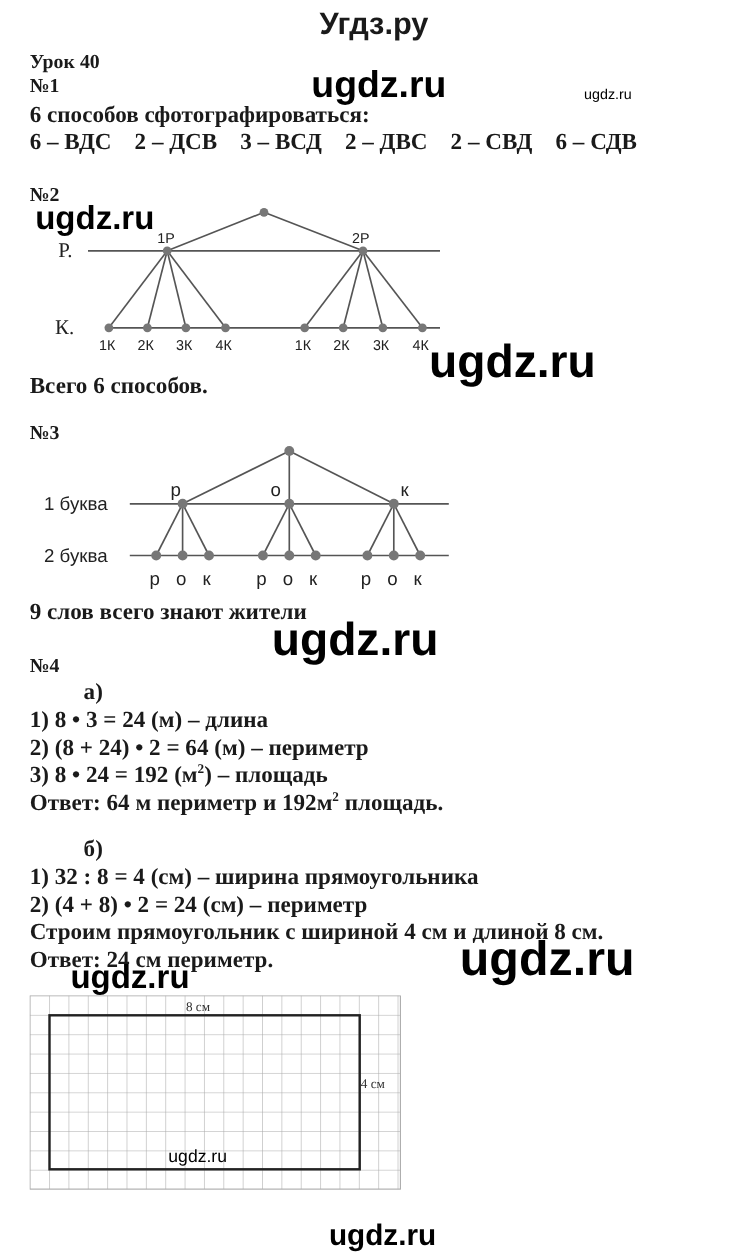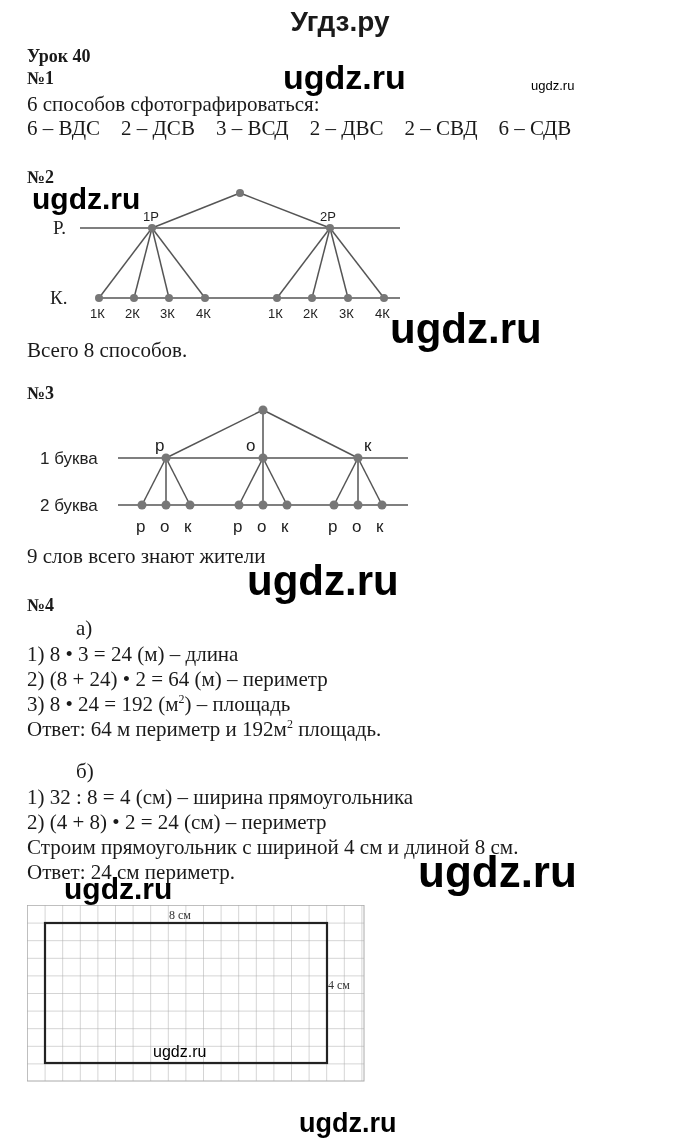--- a/index.html
+++ b/index.html
@@ -1,20 +1,20 @@
 <!DOCTYPE html>
 <html><head>
 <meta charset="utf-8">
 <style>
   html,body{margin:0;padding:0;background:#fff;}
   body{width:680px;height:1144px;position:relative;overflow:hidden;font-family:"Liberation Serif",serif;color:#1a1a1a;}
   .abs{position:absolute;white-space:nowrap;}
   .site-title{left:0;width:680px;top:6px;text-align:center;font-family:"Liberation Sans",sans-serif;font-size:28px;font-weight:bold;}
   .h{font-weight:bold;font-size:18px;}
-  .t{font-size:21px;}
+  .t{font-size:21px;font-weight:bold;}
   .wm-big{font-family:"Liberation Sans",sans-serif;font-weight:bold;font-size:38px;color:#000;}
   .wm-mid{font-family:"Liberation Sans",sans-serif;font-weight:bold;font-size:30px;color:#000;}
   .wm-sm{font-family:"Liberation Sans",sans-serif;font-size:13px;color:#000;}
   svg text{font-family:"Liberation Sans",sans-serif;}
   sup{font-size:12px;}
 </style>
 </head>
 <body>
 
 <div class="abs site-title">Угдз.ру</div>
@@ -74,21 +74,21 @@
     <text x="339" y="168">3К</text>
     <text x="375" y="168">4К</text>
   </g>
   <g font-size="19" fill="#222" style="font-family:'Liberation Serif',serif;">
     <text x="53" y="84" style="font-family:'Liberation Serif',serif;">Р.</text>
     <text x="50" y="154" style="font-family:'Liberation Serif',serif;">К.</text>
   </g>
 </svg>
 <div class="abs wm-mid" style="left:32px;top:182px;">ugdz.ru</div>
 <div class="abs wm-big" style="left:390px;top:305px;font-size:42px;">ugdz.ru</div>
-<div class="abs t" style="left:27px;top:338px;">Всего 8 способов.</div>
+<div class="abs t" style="left:27px;top:338px;">Всего 6 способов.</div>
 
 <div class="abs h" style="left:27px;top:383px;">№3</div>
 <svg class="abs" style="left:0;top:395px;" width="420" height="150">
   <g stroke="#555" stroke-width="1.5" fill="none">
     <line x1="118" y1="63" x2="408" y2="63"></line>
     <line x1="118" y1="110" x2="408" y2="110"></line>
     <line x1="263" y1="15" x2="166" y2="63"></line>
     <line x1="263" y1="15" x2="263" y2="63"></line>
     <line x1="263" y1="15" x2="358" y2="63"></line>
     <line x1="166" y1="63" x2="142" y2="110"></line>

